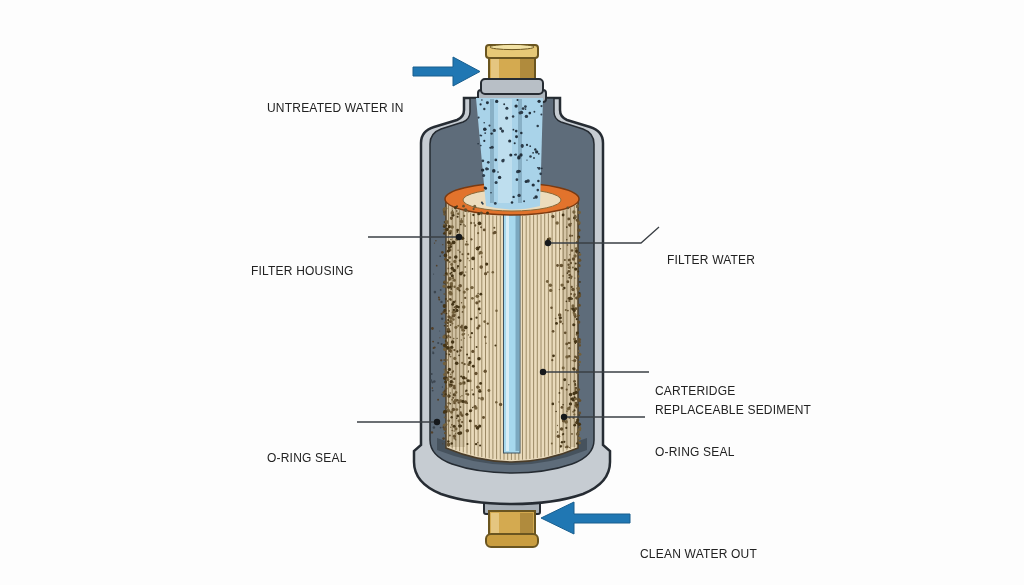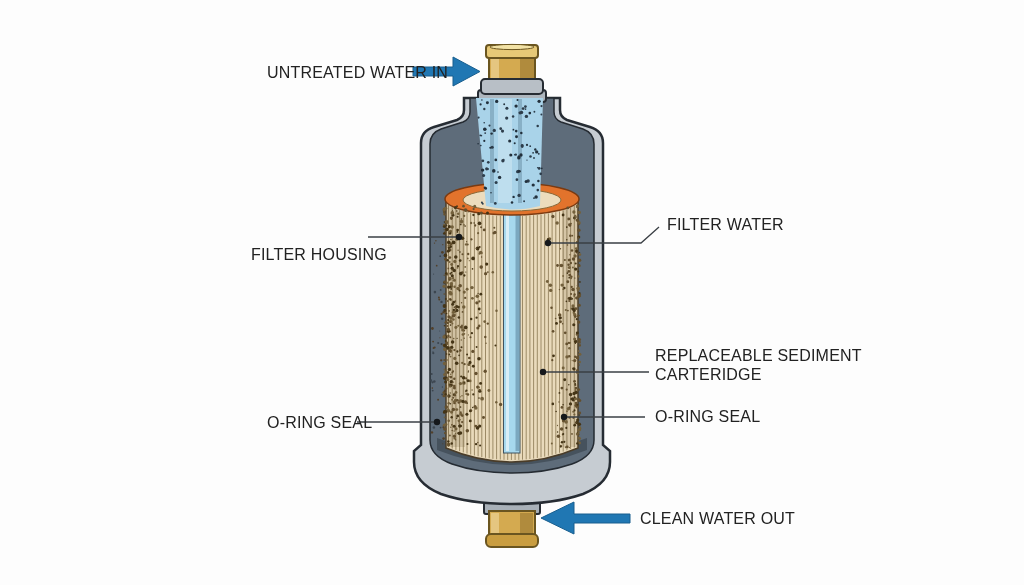--- a/index.html
+++ b/index.html
@@ -2,22 +2,22 @@
 <html><head>
 <meta charset="utf-8">
 <style>
   html,body{margin:0;padding:0;background:#ffffff;}
   #stage{
     position:relative;width:1024px;height:585px;background:#fdfdfd;
     font-family:"Liberation Sans", sans-serif;overflow:hidden;
   }
   #diagram-svg{position:absolute;left:0;top:0;}
   .lbl{
-    position:absolute;color:#222222;font-size:16px;line-height:19px;
-    white-space:nowrap;transform:translateY(-50%);letter-spacing:.2px;
+    position:absolute;color:#222222;font-size:12px;line-height:19px;
+    white-space:nowrap;transform:translateY(-50%);letter-spacing:.2px;margin-top:36px;
   }
   .lbl.block{transform:none;}
 </style>
 </head>
 <body>
 
 <div id="stage">
 
   <svg id="diagram-svg" width="1024" height="585" viewBox="0 0 1024 585">
 
@@ -942,22 +942,22 @@
     <g fill="#15181b">
       <circle cx="459" cy="237" r="3.2"></circle>
       <circle cx="548" cy="243" r="3.2"></circle>
       <circle cx="543" cy="372" r="3.2"></circle>
       <circle cx="437" cy="422" r="3.2"></circle>
       <circle cx="564" cy="417" r="3.2"></circle>
     </g>
   </svg>
 
   <div class="lbl" style="left:267px;top:72px;">UNTREATED WATER IN</div>
-  <div class="lbl" style="left:251px;top:254px;">FILTER HOUSING</div>
+  <div class="lbl" style="left:251px;top:235px;">FILTER HOUSING</div>
   <div class="lbl" style="left:667px;top:224px;">FILTER WATER</div>
   <div class="lbl block" style="left:655px;top:346px;">
+    <div>CARTERIDGE</div>
     <div>REPLACEABLE SEDIMENT</div>
-    <div>CARTERIDGE</div>
   </div>
   <div class="lbl" style="left:267px;top:422px;">O-RING SEAL</div>
   <div class="lbl" style="left:655px;top:416px;">O-RING SEAL</div>
   <div class="lbl" style="left:640px;top:518px;text-align:right;">CLEAN WATER OUT</div>
 </div>
 
 </body></html>

